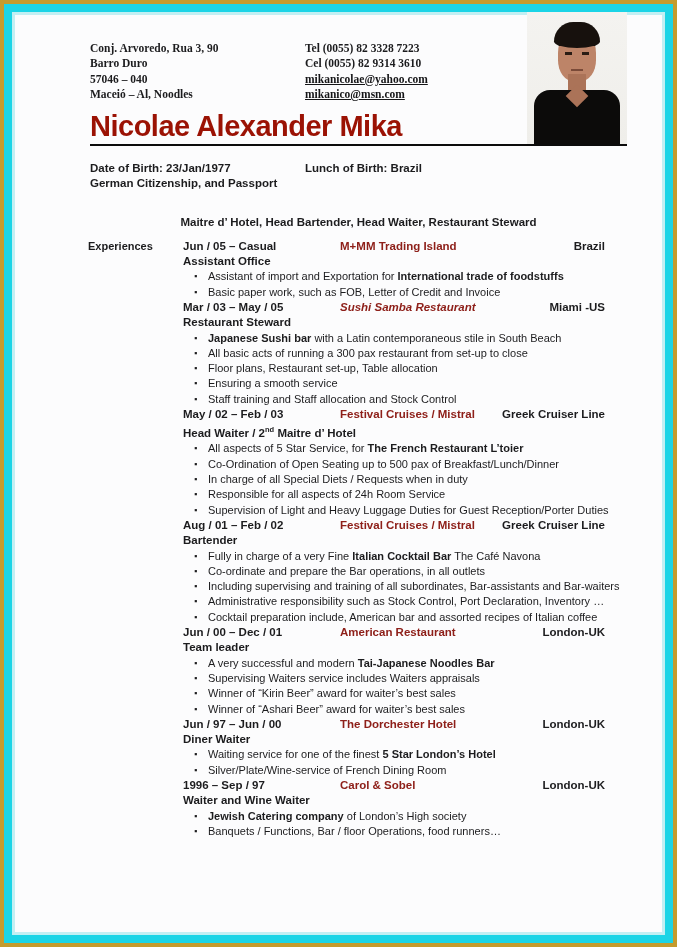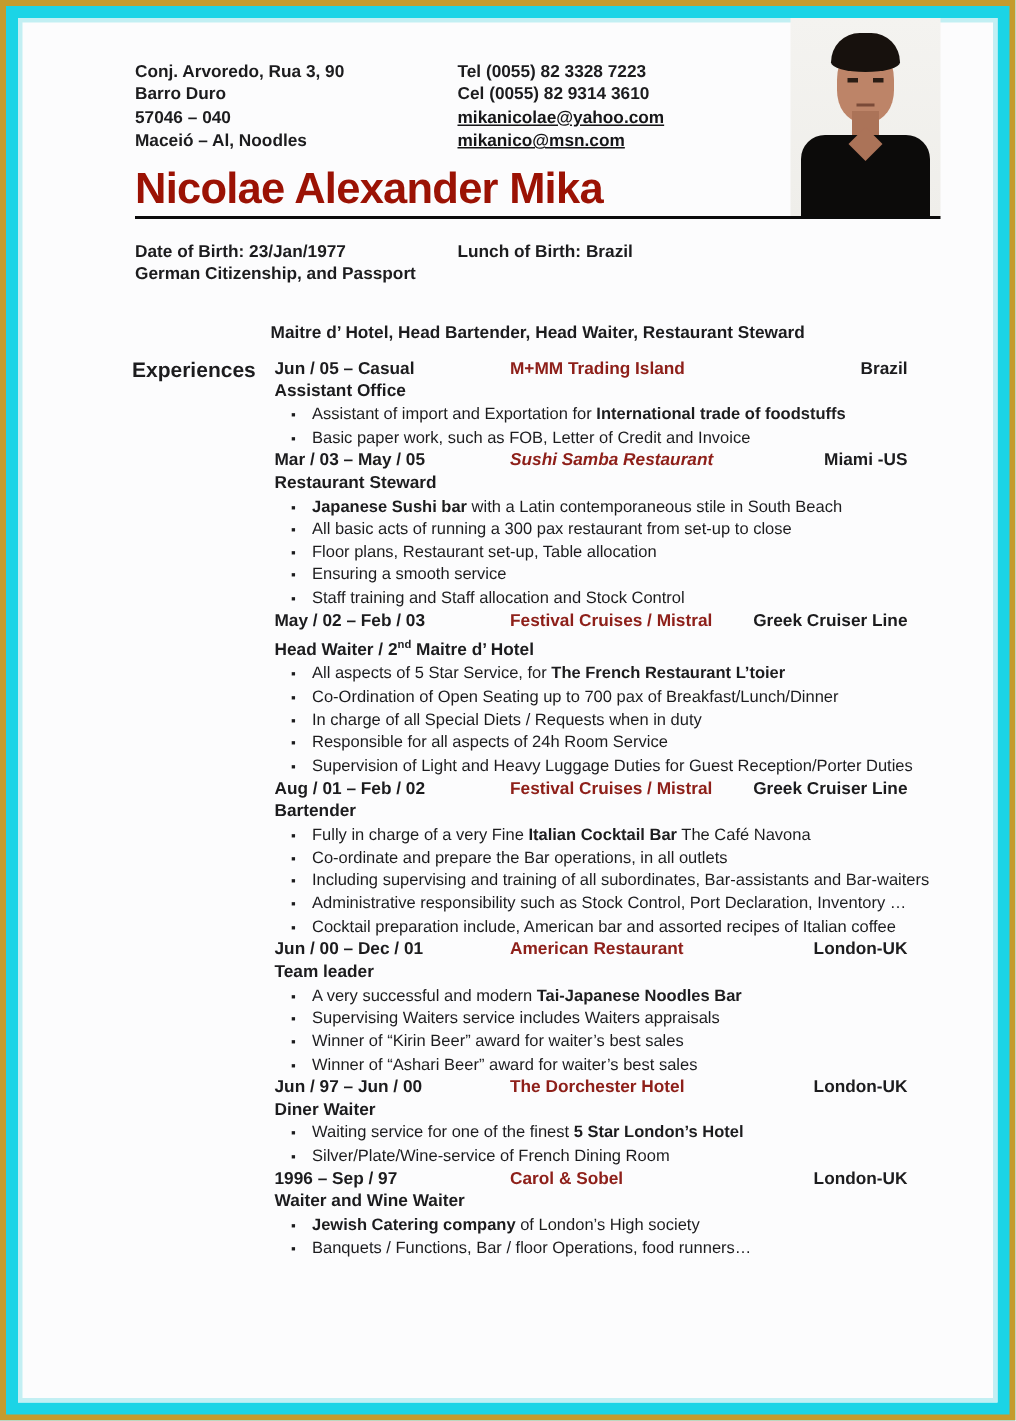--- a/index.html
+++ b/index.html
@@ -20,21 +20,21 @@
     width: 100%; height: 100%;
     border: 3px solid #c2eff3;
     background: #fcfcfd;
   }
   .page {
     position: relative;
     height: 100%;
     padding: 26px 35px 0 75px;
   }
   
-  .contact-row { display: flex; }
+  .contact-row { display: flex; font-family: Liberation Serif, serif; }
   .address-block { width: 215px; flex: none; }
   .phone-block { flex: 1; }
   .cline {
     font-weight: bold; font-size: 11.5px; line-height: 15.3px;
     white-space: nowrap;
   }
   a.email {
     display: block; color: #151517; text-decoration: underline;
     font-weight: bold; font-size: 11.5px; line-height: 15.3px;
     width: max-content; cursor: pointer;
@@ -84,21 +84,21 @@
   .personal .cell { font-weight: bold; font-size: 11.5px; line-height: 15.3px; }
   
   .summary {
     margin-top: 23px; text-align: center;
     font-weight: bold; font-size: 11.5px; line-height: 15px;
   }
   
   .experiences { display: flex; margin-top: 9px; }
   .exp-label {
     width: 95px; flex: none;
-    font-weight: bold; font-size: 14px; line-height: 15.3px;
+    font-weight: bold; font-size: 11px; line-height: 15.3px;
     margin-left: -2px;
   }
   .exp-list { flex: 1; }
   .exp-header { display: flex; padding-right: 22px; line-height: 15.3px; }
   .dates { flex: none; width: 157px; font-weight: bold; font-size: 11.5px; white-space: nowrap; }
   .company { font-weight: bold; font-size: 11.5px; color: #8e201a; white-space: nowrap; }
   .company.i { font-style: italic; }
   .location { margin-left: auto; font-weight: bold; font-size: 11.5px; text-align: right; white-space: nowrap; }
   .role { font-weight: bold; font-size: 11.5px; line-height: 15.3px; }
   .role sup { font-size: 7.5px; }
@@ -191,21 +191,21 @@
 
   <div class="exp-entry">
     <div class="exp-header">
       <span class="dates">May / 02 – Feb / 03</span>
       <span class="company">Festival Cruises / Mistral</span>
       <span class="location">Greek Cruiser Line</span>
     </div>
     <div class="role"><span>Head Waiter / 2</span><sup>nd</sup><span> Maitre d’ Hotel</span></div>
     <ul class="bullets">
                 <li><span>All aspects of 5 Star Service, for </span><span class="b">The French Restaurant L’toier</span></li>
-                <li><span>Co-Ordination of Open Seating up to 700 pax of  Breakfast/Lunch/Dinner</span></li>
+                <li><span>Co-Ordination of Open Seating up to 500 pax of  Breakfast/Lunch/Dinner</span></li>
                 <li><span>In charge of all Special Diets / Requests when in duty</span></li>
                 <li><span>Responsible for all aspects of 24h Room Service</span></li>
                 <li><span>Supervision of Light and Heavy Luggage Duties for Guest Reception/Porter Duties</span></li>
               </ul>
   </div>
 
   <div class="exp-entry">
     <div class="exp-header">
       <span class="dates">Aug / 01 – Feb / 02</span>
       <span class="company">Festival Cruises / Mistral</span>

